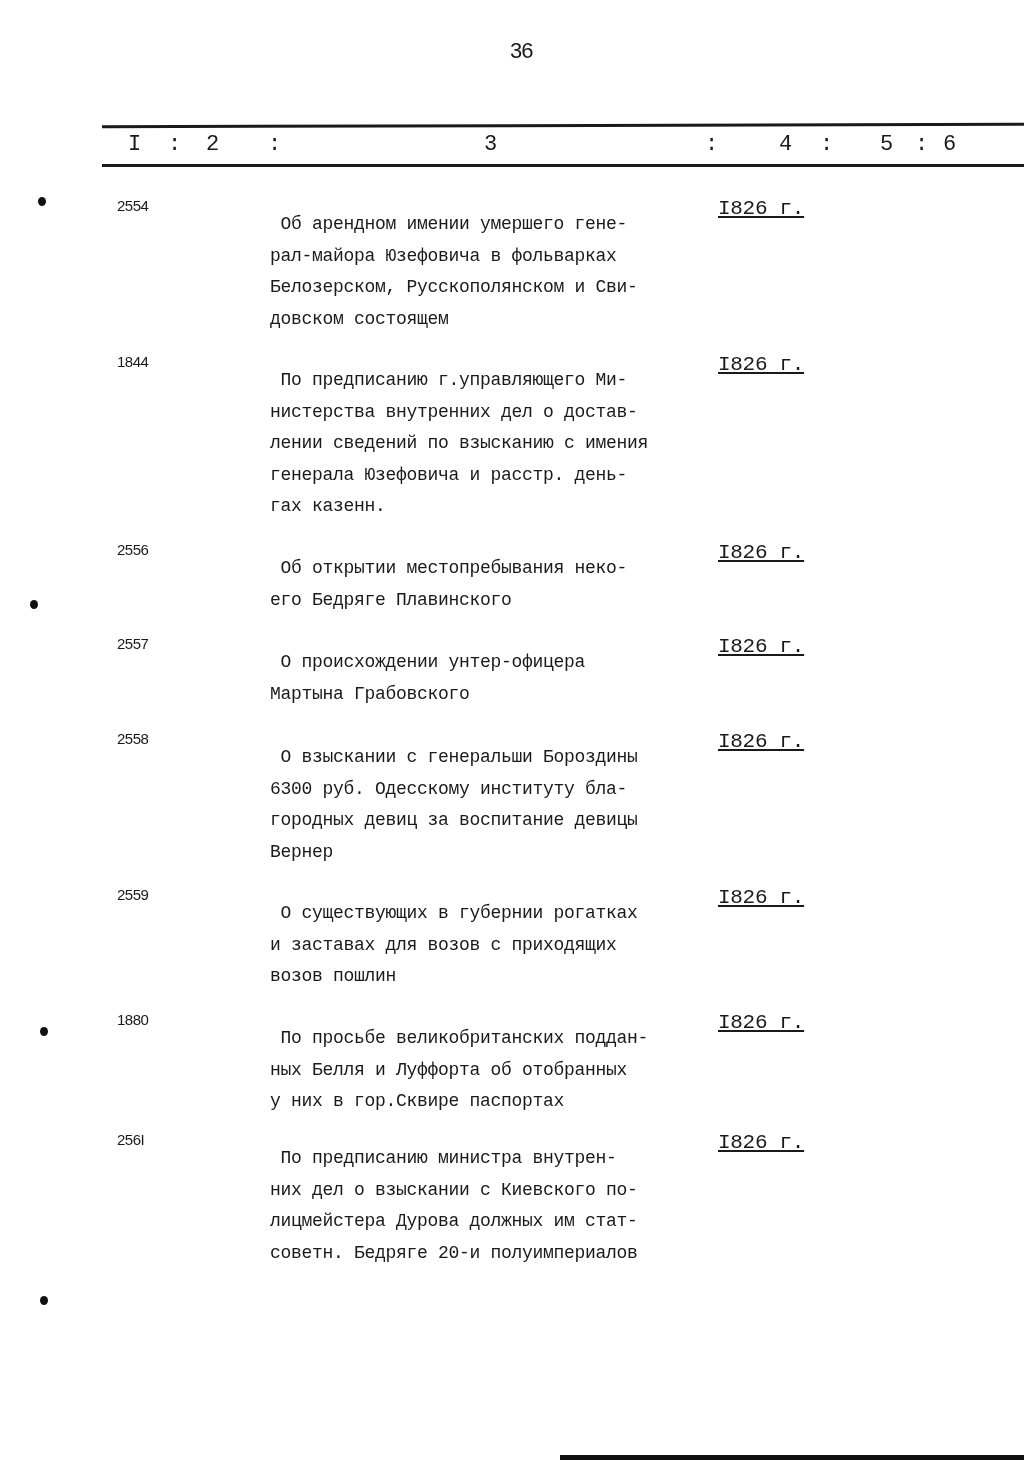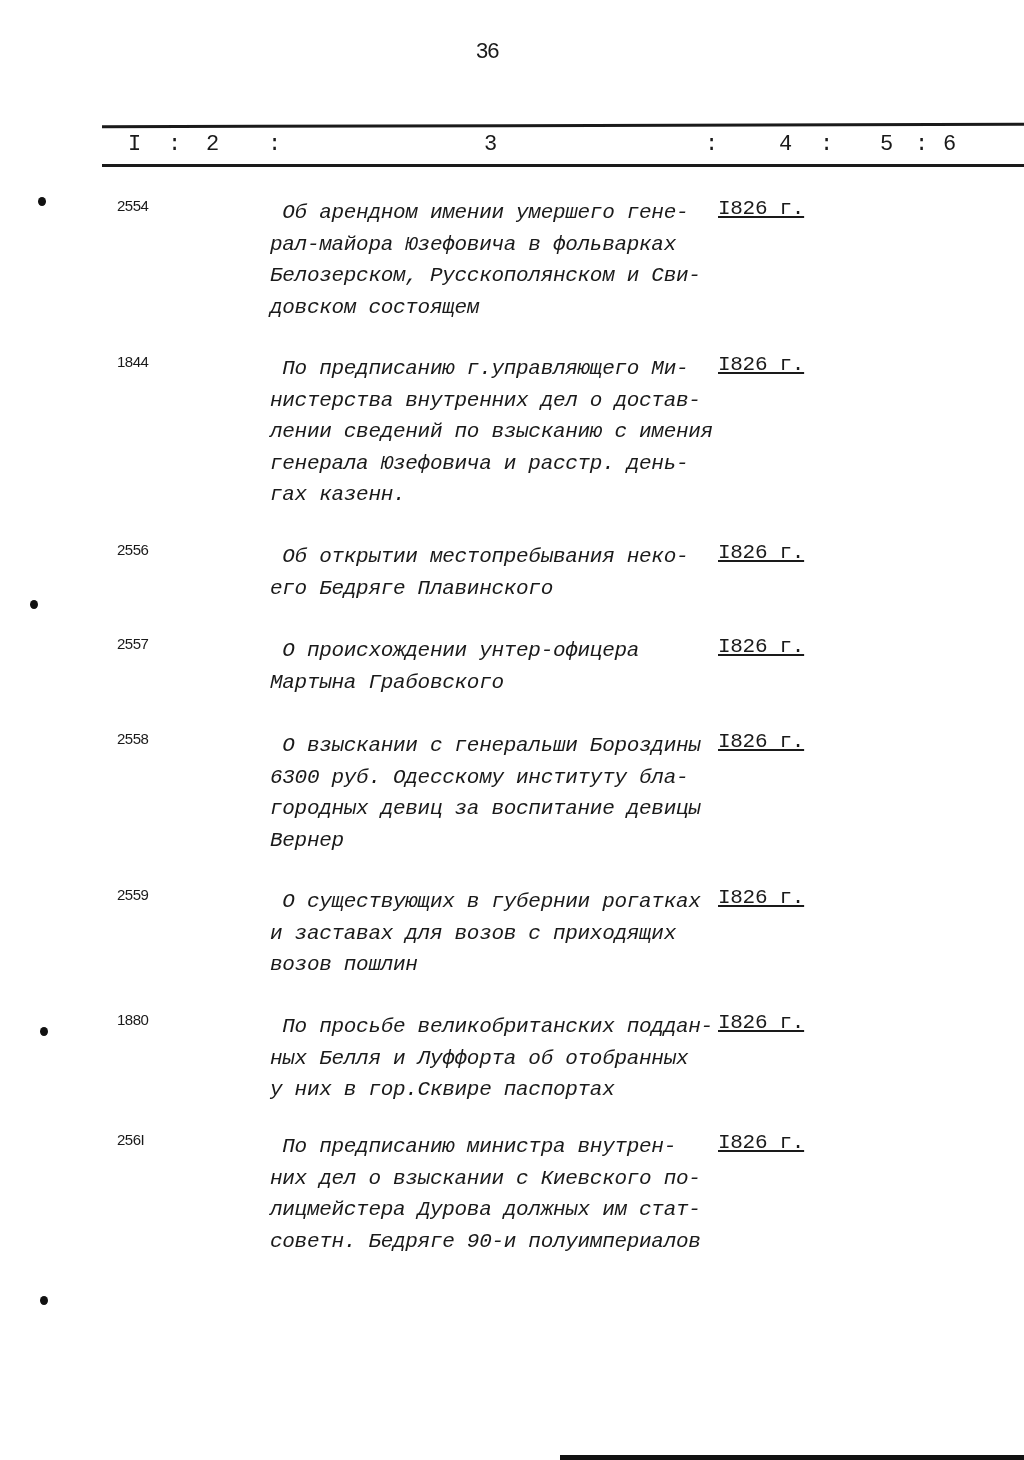--- a/index.html
+++ b/index.html
@@ -1,29 +1,29 @@
 <!DOCTYPE html>
 <html><head>
 <meta charset="utf-8">
 <style>
   html, body { margin: 0; padding: 0; }
   body {
     width: 1024px; height: 1460px; background: #ffffff; position: relative;
     font-family: "Liberation Mono", "DejaVu Sans Mono", monospace;
     color: #1a1a1a; overflow: hidden;
   }
-  .page-number { position: absolute; left: 476px; top: 38px; font-size: 22px; font-family: "Liberation Sans", sans-serif; letter-spacing: -1px; }
+  .page-number { position: absolute; left: 510px; top: 38px; font-size: 22px; font-family: "Liberation Sans", sans-serif; letter-spacing: -1px; }
   .rule { position: absolute; left: 102px; width: 922px; height: 0; border-top: 3px solid #1a1a1a; }
   .rule.top { top: 124px; transform: rotate(-0.15deg); }
   .rule.bottom { top: 164px; }
   .header-row { position: absolute; top: 132px; left: 0; width: 1024px; height: 26px; font-size: 22px; }
   .header-row span { position: absolute; }
   .entry { position: absolute; left: 0; width: 1024px; }
   .entry .num { position: absolute; left: 117px; top: 0; font-size: 15px; font-family: "Liberation Sans", sans-serif; letter-spacing: -0.5px; }
-  .entry .desc { position: absolute; left: 270px; top: 0; font-size: 21px; line-height: 31.5px; white-space: pre; letter-spacing: -0.3px; font-style: italic; }
+  .entry .desc { position: absolute; left: 270px; top: 12px; font-size: 18px; line-height: 31.5px; white-space: pre; letter-spacing: -0.3px; }
   .entry .year { position: absolute; left: 718px; top: 0; font-size: 21px; white-space: pre; letter-spacing: -0.3px; text-decoration: underline; }
   .punch { position: absolute; width: 8px; height: 9px; background: #111; border-radius: 50%; }
   .bottom-bar { position: absolute; left: 560px; top: 1455px; width: 464px; height: 5px; background: #111; }
 </style>
 </head>
 <body>
 
 <div class="page-number">36</div>
 
 <div class="rule top"></div>
@@ -92,21 +92,21 @@
       <span class="desc"> По просьбе великобританских поддан-
 ных Белля и Луффорта об отобранных
 у них в гор.Сквире паспортах</span>
       <span class="year">I826 г.</span>
     </div>
     <div class="entry" style="top: 1131px;">
       <span class="num">256I</span>
       <span class="desc"> По предписанию министра внутрен-
 них дел о взыскании с Киевского по-
 лицмейстера Дурова должных им стат-
-советн. Бедряге 90-и полуимпериалов</span>
+советн. Бедряге 20-и полуимпериалов</span>
       <span class="year">I826 г.</span>
     </div>
   </div>
 
 <div class="punch" style="left:38px;top:197px;"></div>
 <div class="punch" style="left:30px;top:600px;"></div>
 <div class="punch" style="left:40px;top:1027px;"></div>
 <div class="punch" style="left:40px;top:1296px;"></div>
 <div class="bottom-bar"></div>
 

